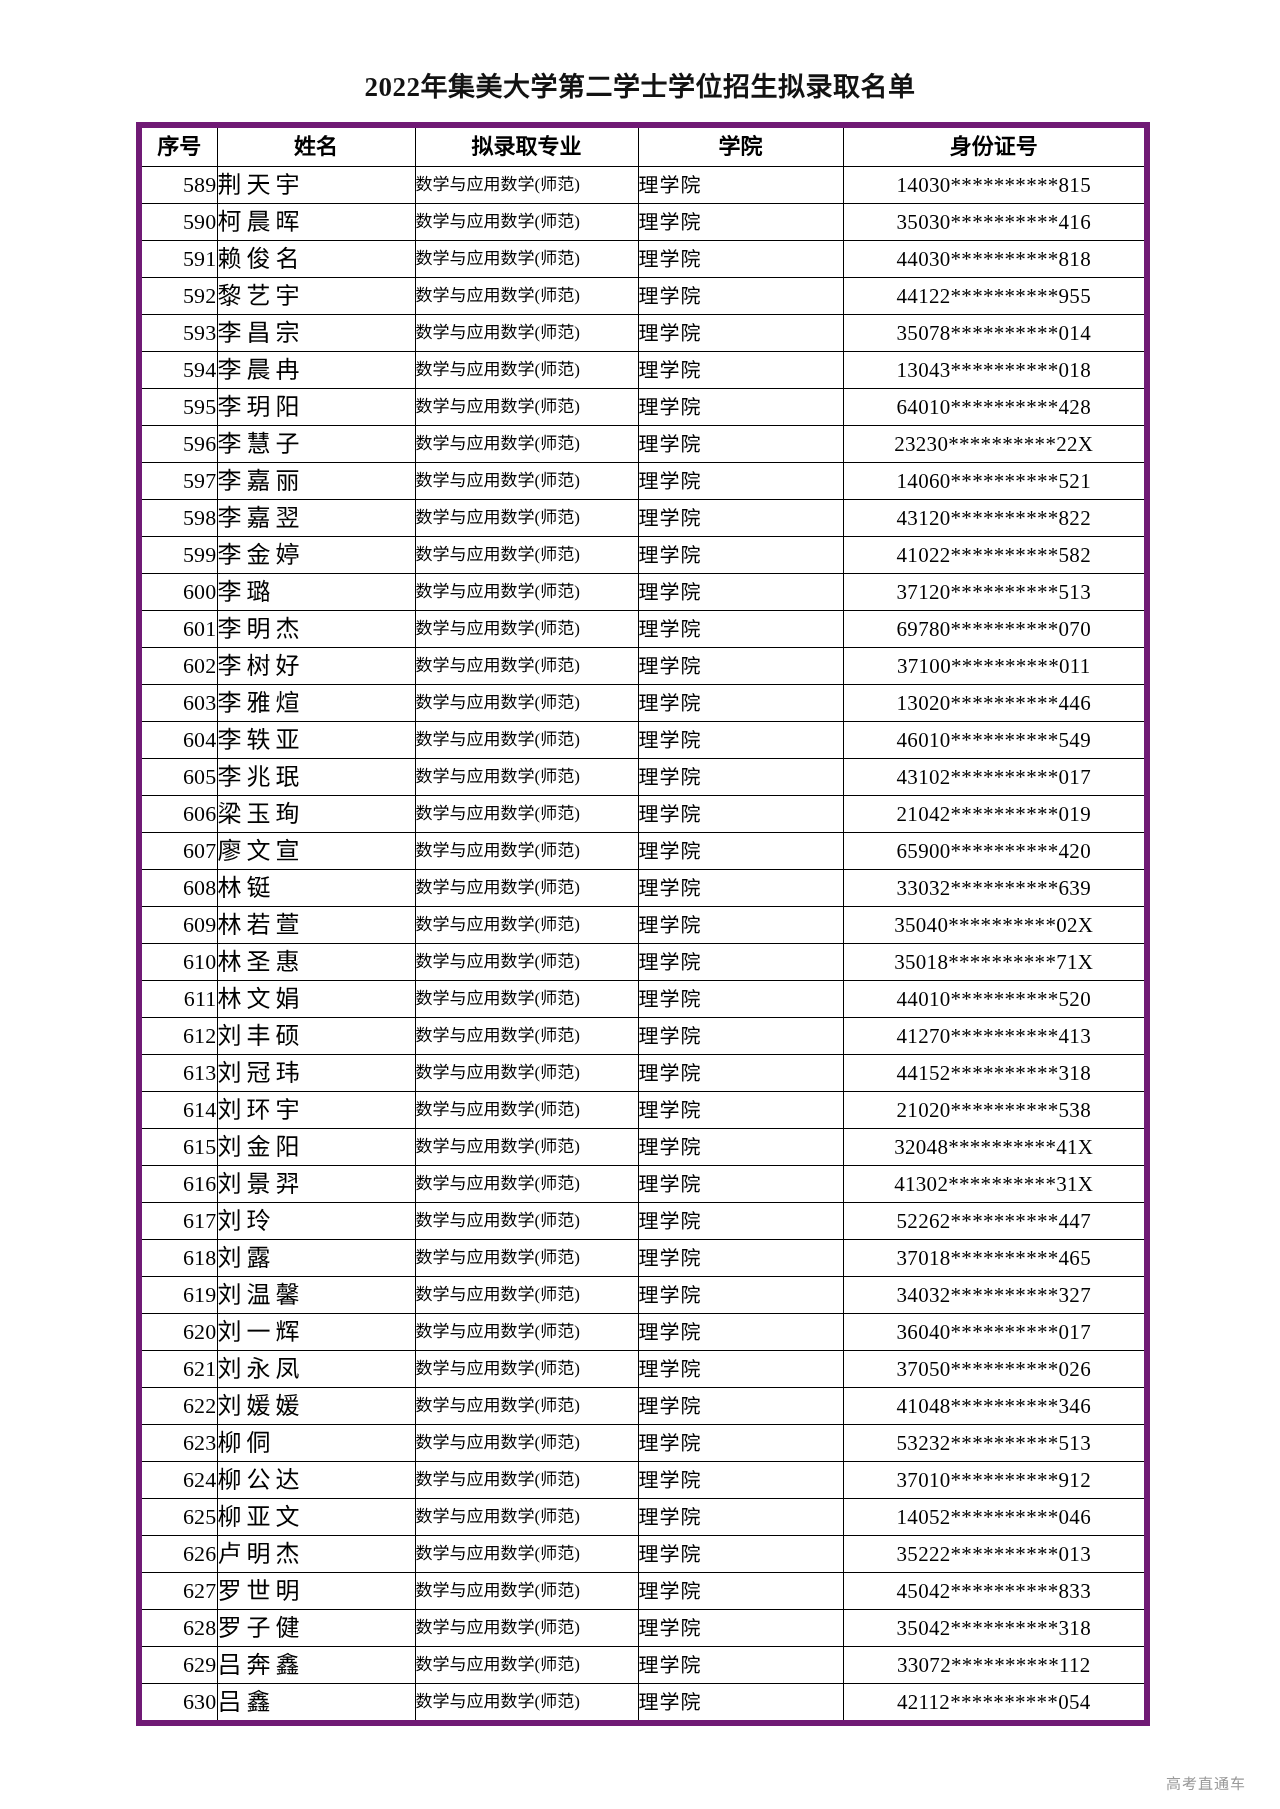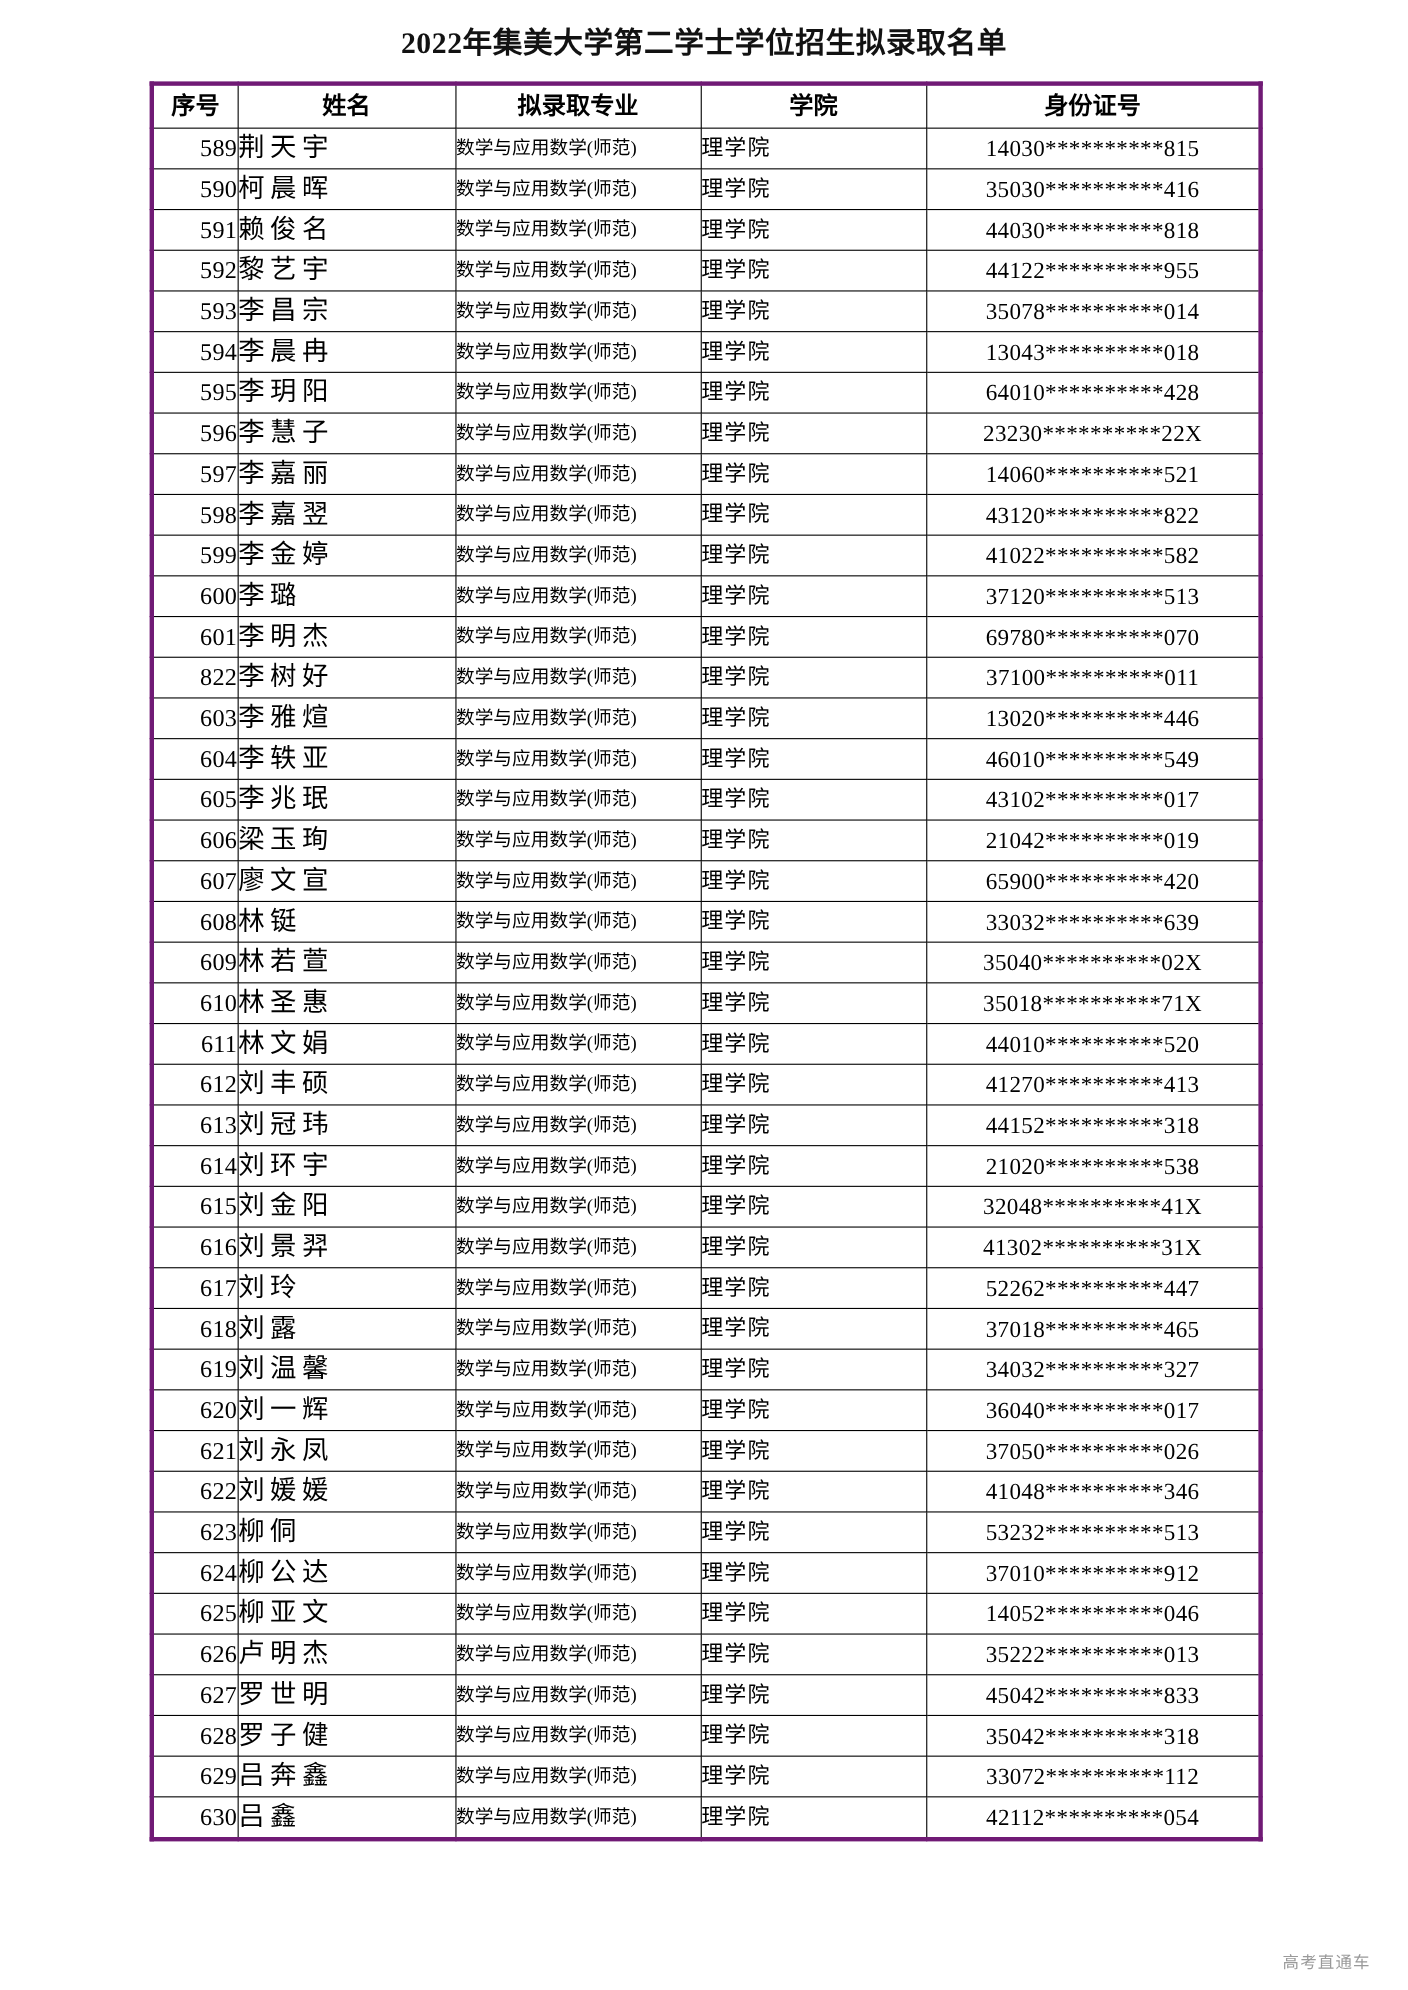--- a/index.html
+++ b/index.html
@@ -25,37 +25,37 @@
     padding: 0;
   }
 
   .doc-title {
     text-align: center;
     font-size: 27px;
     font-weight: bold;
     letter-spacing: 0.5px;
     line-height: 1;
     margin: 0;
-    padding-top: 26px;
+    padding-top: 74px;
     padding-bottom: 0;
     font-family: "Liberation Serif", "DejaVu Serif", serif;
     color: #121212;
   }
 
   .table-wrap {
     margin: 0 auto;
     margin-top: 21px;
     width: 1008px;
   }
 
   table.roster {
     border-collapse: collapse;
     table-layout: fixed;
     width: 1008px;
-    border: 4px solid #701a75;
+    border: 6px solid #701a75;
     padding-left: 19px;
   }
 
   table.roster col.c-seq   { width: 78px; }
   table.roster col.c-name  { width: 198px; }
   table.roster col.c-major { width: 223px; }
   table.roster col.c-college { width: 205px; }
   table.roster col.c-id    { width: 304px; }
 
   table.roster th,
@@ -232,21 +232,21 @@
             <td class="idnum">37120**********513</td>
           </tr>
           <tr>
             <td class="seq">601</td>
             <td class="name">李明杰</td>
             <td class="major">数学与应用数学(师范)</td>
             <td class="college">理学院</td>
             <td class="idnum">69780**********070</td>
           </tr>
           <tr>
-            <td class="seq">822</td>
+            <td class="seq">602</td>
             <td class="name">李树好</td>
             <td class="major">数学与应用数学(师范)</td>
             <td class="college">理学院</td>
             <td class="idnum">37100**********011</td>
           </tr>
           <tr>
             <td class="seq">603</td>
             <td class="name">李雅煊</td>
             <td class="major">数学与应用数学(师范)</td>
             <td class="college">理学院</td>

